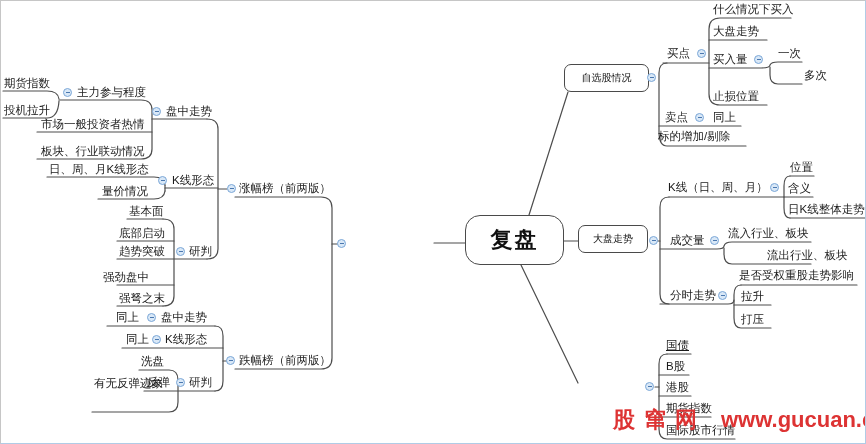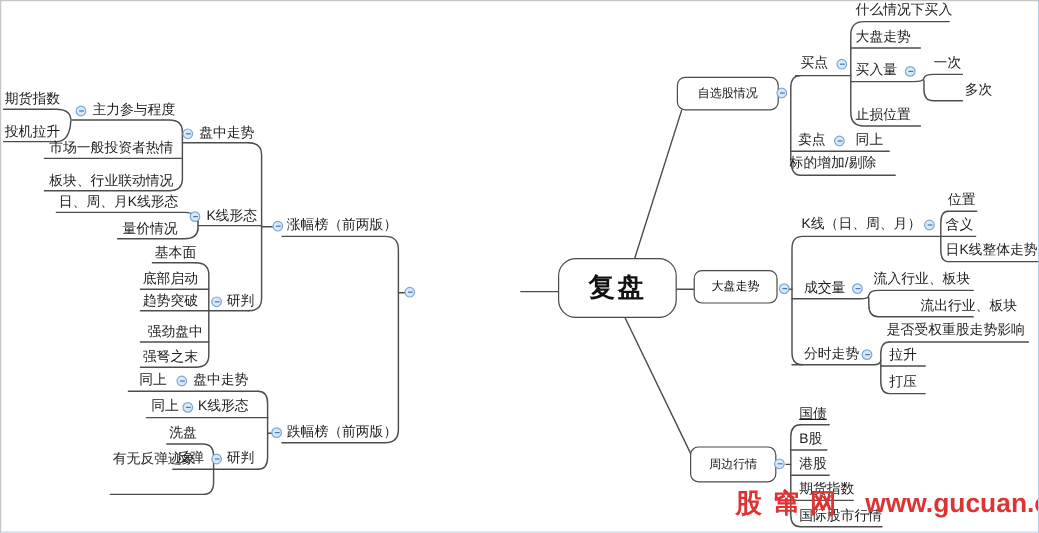--- a/index.html
+++ b/index.html
@@ -94,36 +94,35 @@
       <path d="M658,374 H688"></path>
       <path d="M658,395 H690"></path>
       <path d="M658,416 H710"></path>
       <path d="M654,386 H658"></path>
     </g>
   </svg>
 
   <div class="box root" style="left:464px;top:214px;width:99px;height:50px;border-radius:15px;">复盘</div>
   <div class="box" style="left:563px;top:63px;width:85px;height:28px;">自选股情况</div>
   <div class="box" style="left:577px;top:224px;width:70px;height:28px;">大盘走势</div>
-  <div class="box" style="left:574px;top:371px;width:72px;height:30px;">周边行情</div>
 
   <div class="lbl" style="left:3px;top:76px;">期货指数</div>
   <div class="lbl" style="left:3px;top:103px;">投机拉升</div>
   <div class="lbl" style="left:76px;top:85px;">主力参与程度</div>
   <div class="lbl" style="left:165px;top:104px;">盘中走势</div>
   <div class="lbl" style="left:40px;top:117px;">市场一般投资者热情</div>
   <div class="lbl" style="left:40px;top:144px;">板块、行业联动情况</div>
   <div class="lbl" style="left:48px;top:162px;">日、周、月K线形态</div>
   <div class="lbl" style="left:101px;top:184px;">量价情况</div>
   <div class="lbl" style="left:171px;top:173px;">K线形态</div>
   <div class="lbl" style="left:128px;top:204px;">基本面</div>
   <div class="lbl" style="left:118px;top:226px;">底部启动</div>
   <div class="lbl" style="left:118px;top:244px;">趋势突破</div>
   <div class="lbl" style="left:188px;top:244px;">研判</div>
-  <div class="lbl" style="left:122px;top:270px;text-align:right;">强劲盘中</div>
+  <div class="lbl" style="left:102px;top:270px;text-align:right;">强劲盘中</div>
   <div class="lbl" style="left:118px;top:291px;">强弩之末</div>
   <div class="lbl" style="left:238px;top:181px;">涨幅榜（前两版）</div>
   <div class="lbl" style="left:238px;top:353px;">跌幅榜（前两版）</div>
   <div class="lbl" style="left:115px;top:310px;">同上</div>
   <div class="lbl" style="left:160px;top:310px;">盘中走势</div>
   <div class="lbl" style="left:125px;top:332px;">同上</div>
   <div class="lbl" style="left:164px;top:332px;">K线形态</div>
   <div class="lbl" style="left:140px;top:354px;">洗盘</div>
   <div class="lbl" style="left:146px;top:375px;">反弹</div>
   <div class="lbl" style="left:188px;top:375px;">研判</div>

